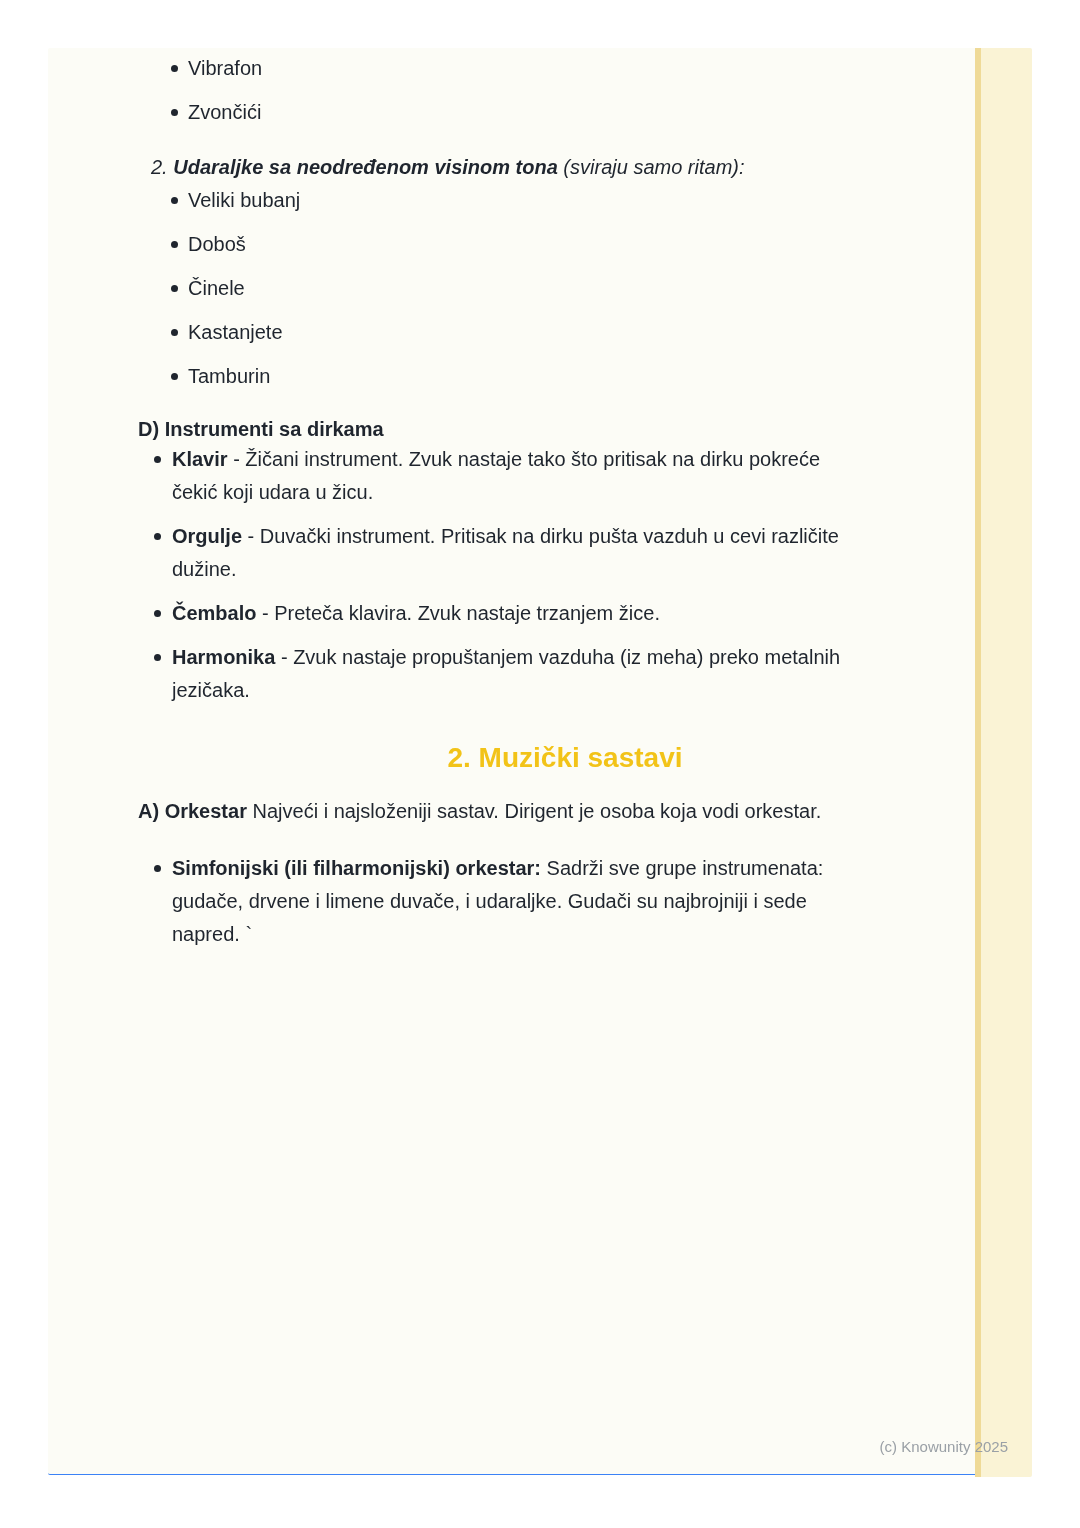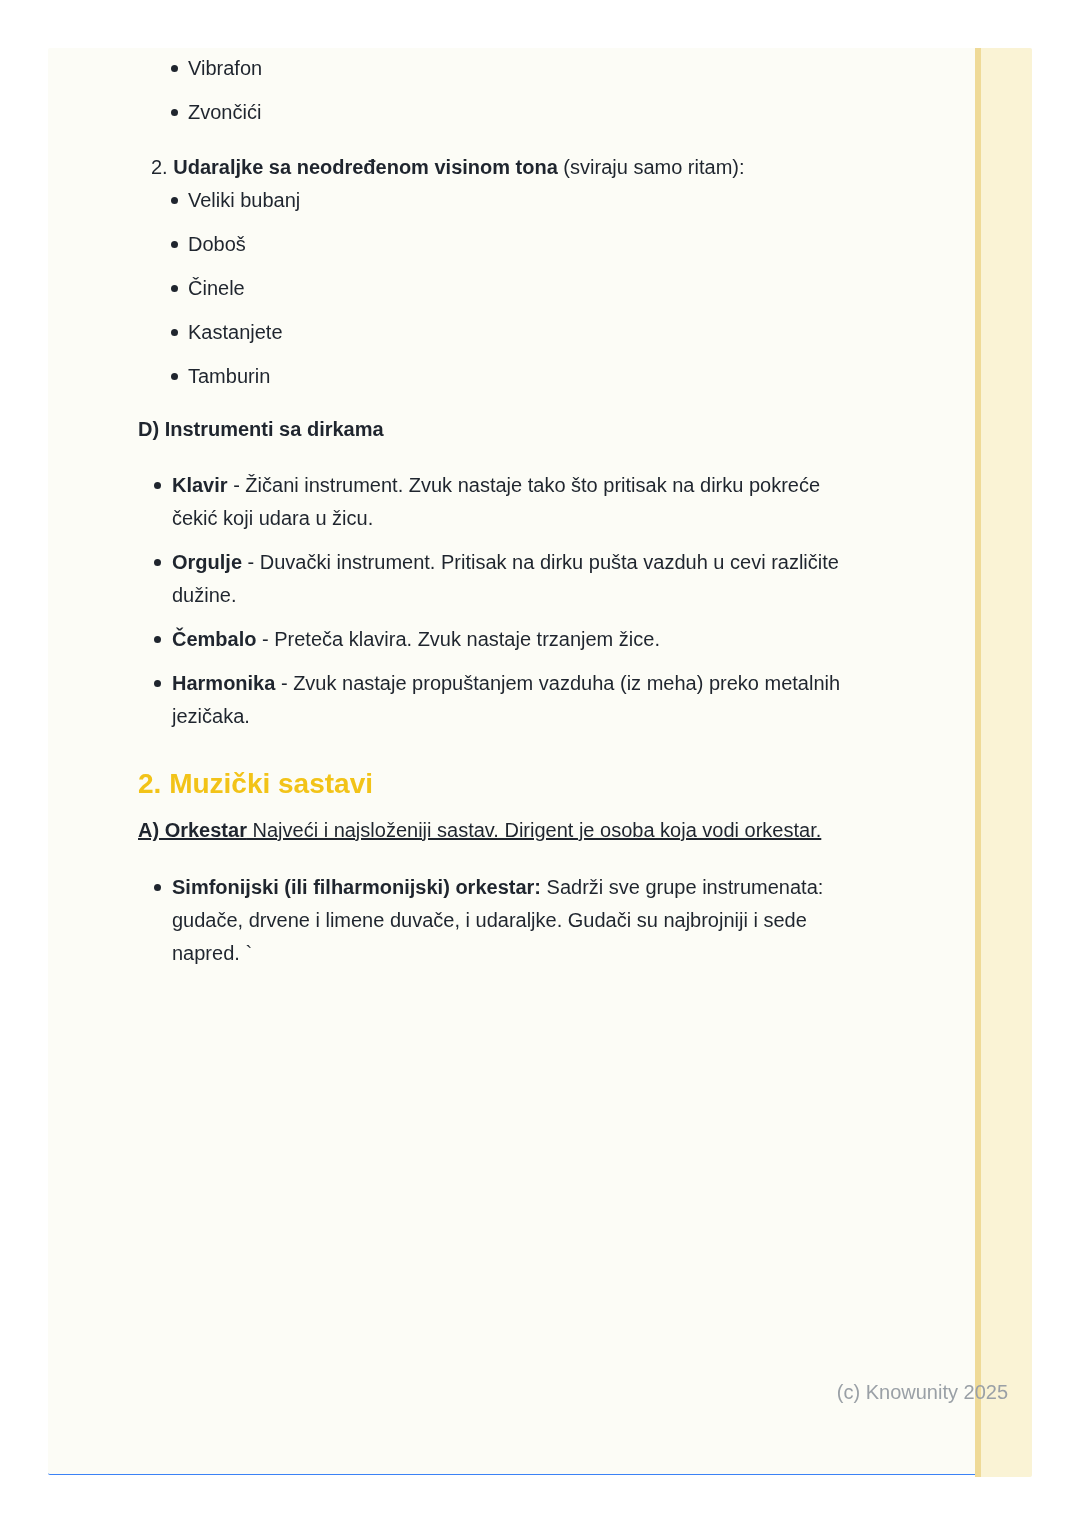--- a/index.html
+++ b/index.html
@@ -39,38 +39,39 @@
   .lvl2 { padding-left: 50px; }
   .dot {
     position: absolute; top: 13px;
     width: 7px; height: 7px; border-radius: 50%;
     background: var(--body-text, #1F252E);
   }
   .lvl1 > .dot { left: 16px; }
   .lvl2 > .dot { left: 33px; }
   .b { font-weight: bold; }
   .wrap { white-space: pre-line; }
-  .oli { margin-top: 22px; padding-left: 13px; }
+  .oli { margin-top: 22px; padding-left: 13px; font-style: italic; }
   .sublist { margin-top: 0; }
   h3.sec {
     font-size: 20px; line-height: 28px;
     margin: 22px 0 0 0; font-weight: bold;
     color: var(--body-text, #1F252E);
   }
-  .kb-list { margin-top: 26px; }
+  .kb-list { }
   h2.accent {
     font-size: 28px; line-height: 36px;
     margin: 33px 0 0 0; font-weight: bold;
     color: var(--accent-heading, #F2C318);
+    text-align: center;
   }
-  .para { margin-top: 12px; text-decoration: underline; }
+  .para { margin-top: 19px; }
   .ens-list { margin-top: 24px; }
   .footer {
-    position: absolute; top: 1334px; right: 24px;
-    font-size: 20px; line-height: 20px;
+    position: absolute; top: 1389px; right: 24px;
+    font-size: 15px; line-height: 20px;
     color: var(--footer-text, #9AA0A6);
     z-index: 3;
   }
 </style>
 </head>
 <body>
 
 <div class="page">
   <div class="stripe"></div>
 

